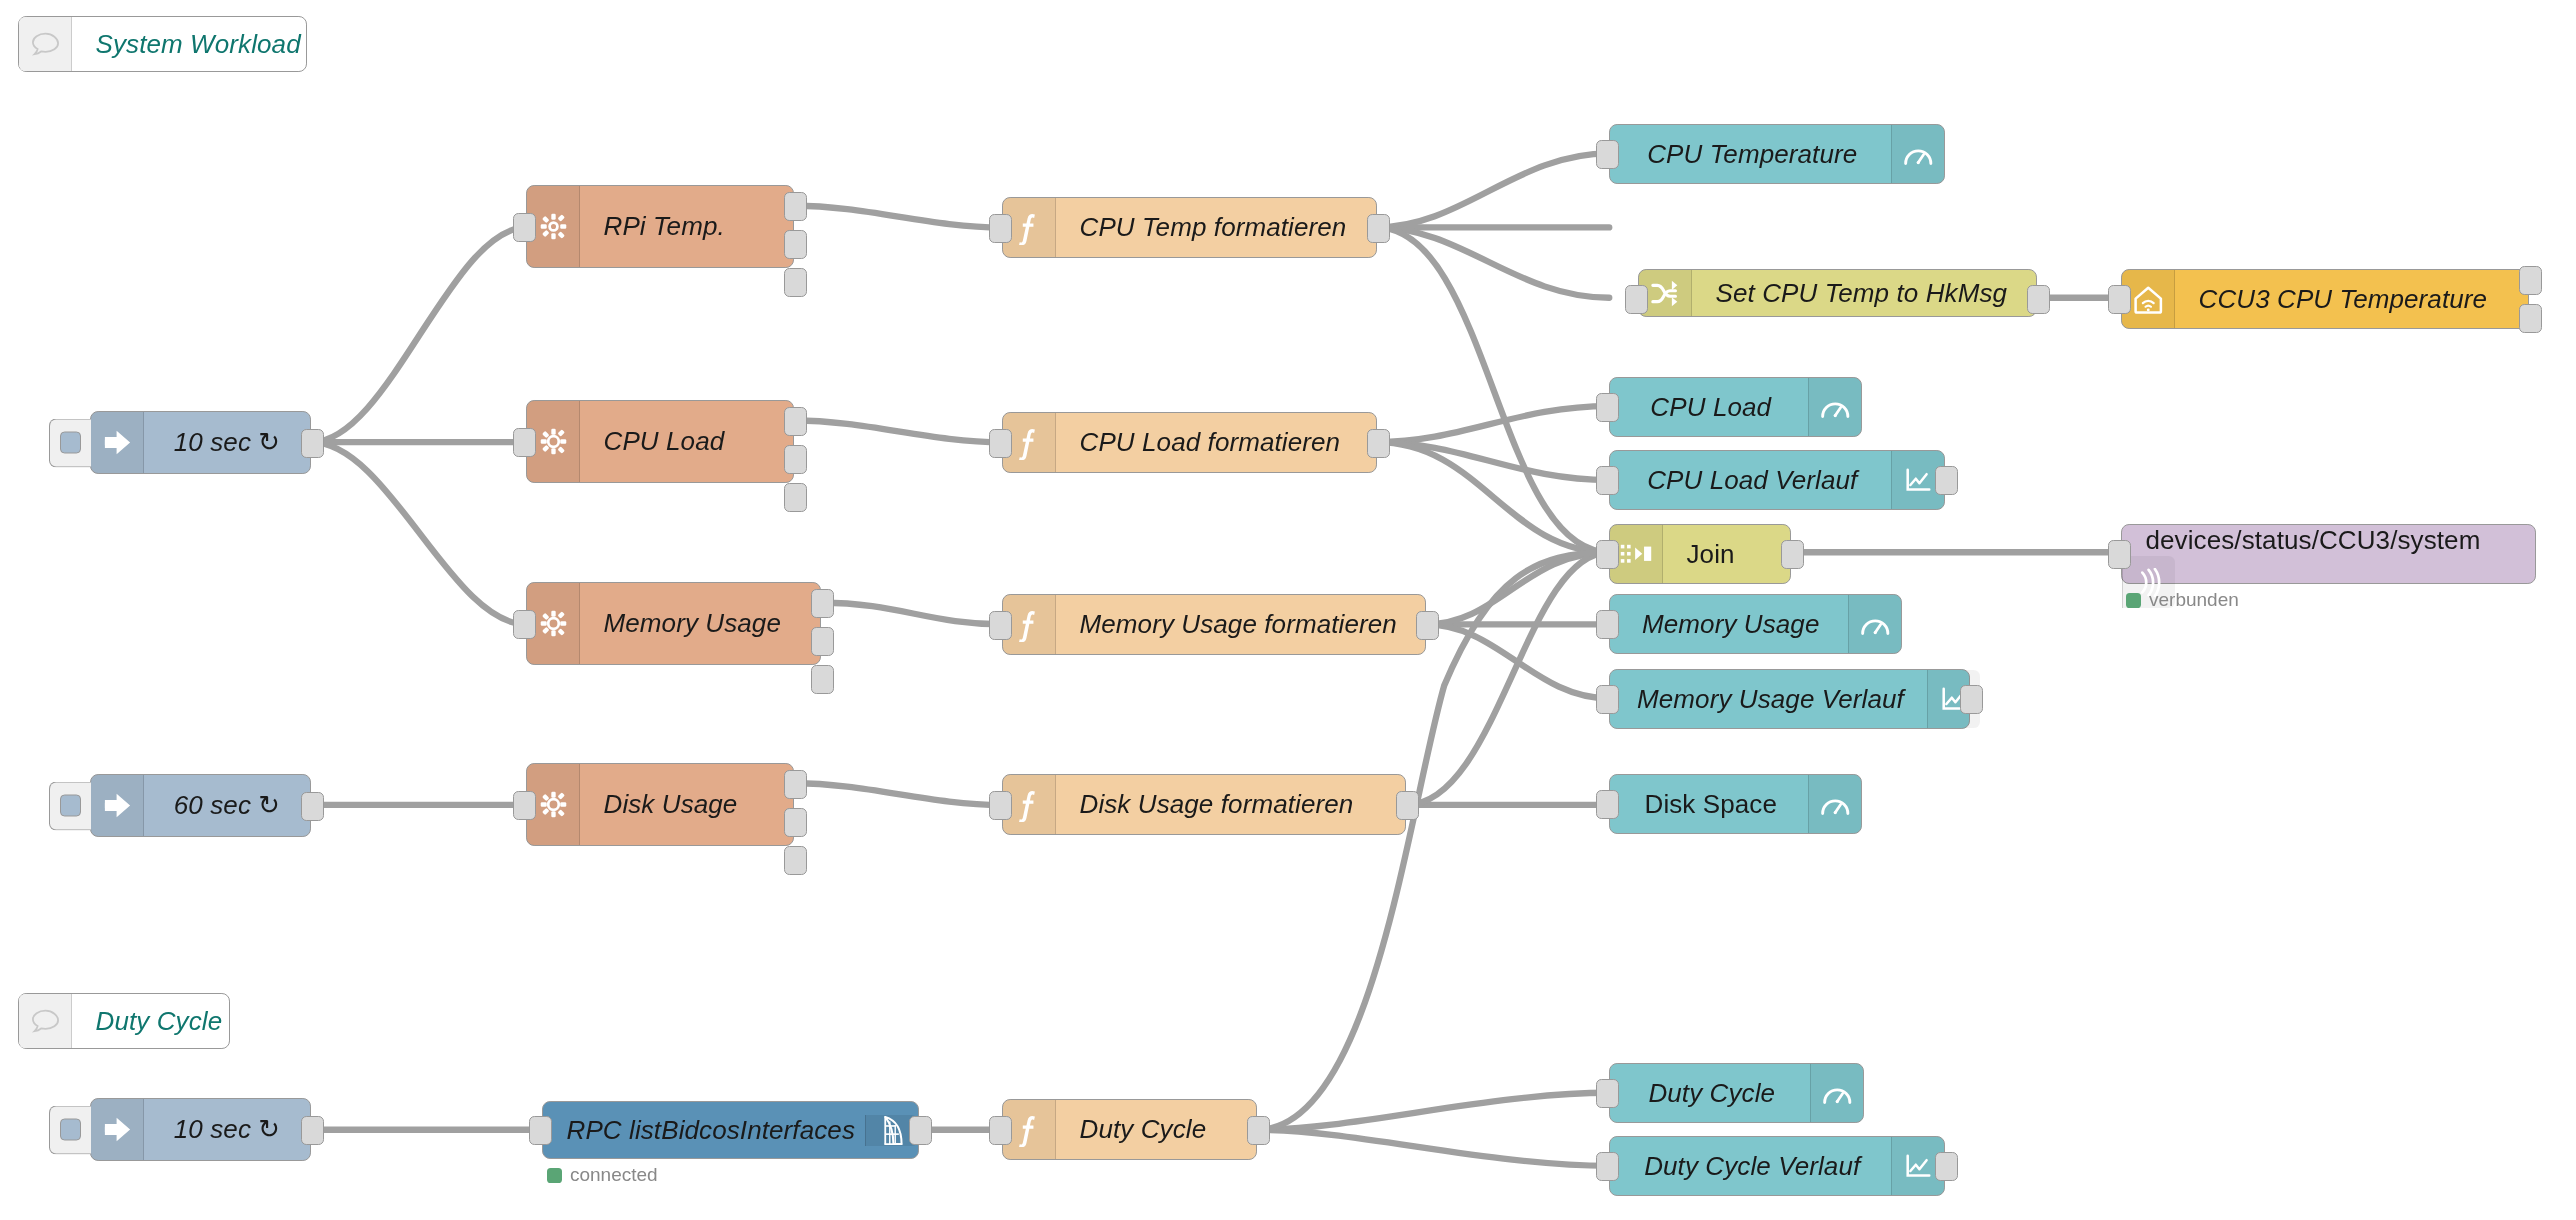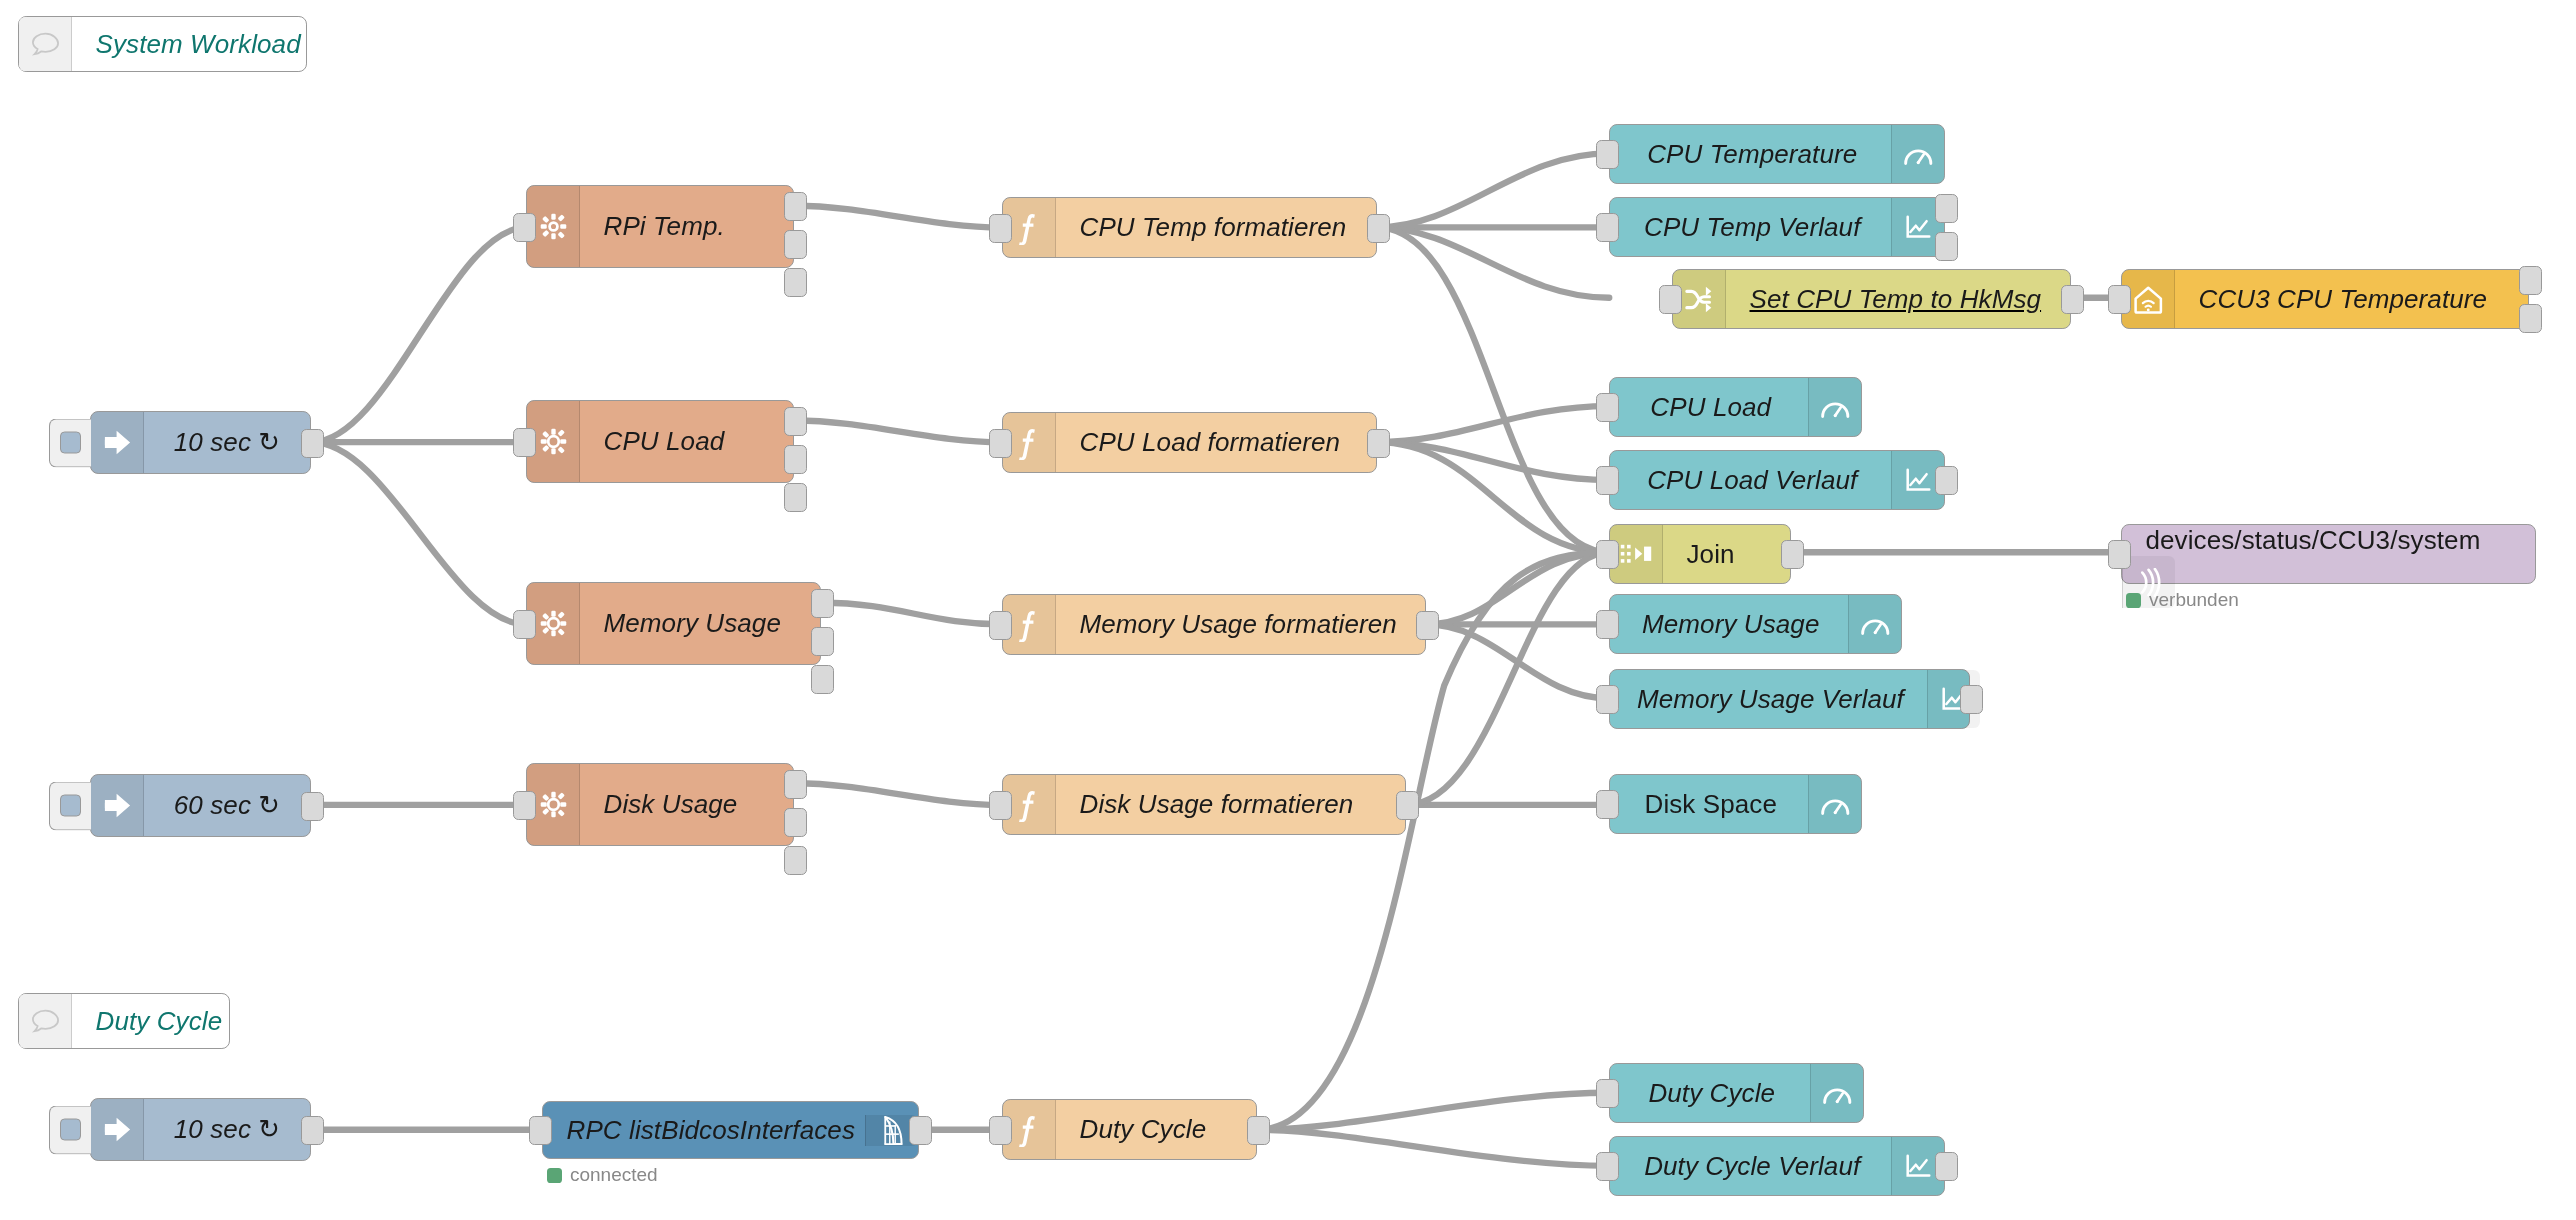--- a/index.html
+++ b/index.html
@@ -417,70 +417,58 @@
     <div class="iconbox right">
       <svg class="ico" width="32.5" height="27" viewBox="0 0 36 30">
         <path d="M4 25a14 14 0 1128 0" fill="none" stroke="#fff" stroke-width="3.2" stroke-linecap="round"></path>
         <path d="M18 24l6-9" stroke="#fff" stroke-width="3" stroke-linecap="round"></path>
         <circle cx="18" cy="24" r="1.8" fill="#fff"></circle>
       </svg>
     </div>
     <span class="port in" style="top:15.3px;"></span>
   </div>
 
-  <div class="node n-chart" style="left:1609px;top:197px;width:336px;height:60px;">
-    <div class="label rpad center" style="padding-left:27px;">CPU Temp Verlauf</div>
+
+  <div class="node n-chart" style="left:1609px;top:450px;width:336px;height:60px;">
+    <div class="label rpad center" style="padding-left:27px;">CPU Load Verlauf</div>
     <div class="iconbox right">
       <svg class="ico" width="29" height="27" viewBox="0 0 32 30">
         <path d="M4 3v22h24" fill="none" stroke="#fff" stroke-width="2.8" stroke-linecap="round"></path>
         <path d="M7 20l6-7 4 5 8-10" fill="none" stroke="#fff" stroke-width="2.8" stroke-linecap="round" stroke-linejoin="round"></path>
       </svg>
     </div>
     <span class="port in" style="top:15.3px;"></span>
-    <span class="port out" style="top:-3.6px;"></span>
-    <span class="port out" style="top:34px;"></span>
-  </div>
-
-  <div class="node n-chart" style="left:1609px;top:450px;width:336px;height:60px;">
-    <div class="label rpad center" style="padding-left:27px;">CPU Load Verlauf</div>
+    <span class="port out" style="top:15.3px;"></span>
+  </div>
+
+  <div class="node n-chart" style="left:1609px;top:669px;width:361px;height:60px;">
+    <div class="label rpad center" style="padding-left:27px;">Memory Usage Verlauf</div>
     <div class="iconbox right">
       <svg class="ico" width="29" height="27" viewBox="0 0 32 30">
         <path d="M4 3v22h24" fill="none" stroke="#fff" stroke-width="2.8" stroke-linecap="round"></path>
         <path d="M7 20l6-7 4 5 8-10" fill="none" stroke="#fff" stroke-width="2.8" stroke-linecap="round" stroke-linejoin="round"></path>
       </svg>
     </div>
     <span class="port in" style="top:15.3px;"></span>
     <span class="port out" style="top:15.3px;"></span>
   </div>
 
-  <div class="node n-chart" style="left:1609px;top:669px;width:361px;height:60px;">
-    <div class="label rpad center" style="padding-left:27px;">Memory Usage Verlauf</div>
+  <div class="node n-chart" style="left:1609px;top:1136px;width:336px;height:60px;">
+    <div class="label rpad center" style="padding-left:27px;">Duty Cycle Verlauf</div>
     <div class="iconbox right">
       <svg class="ico" width="29" height="27" viewBox="0 0 32 30">
         <path d="M4 3v22h24" fill="none" stroke="#fff" stroke-width="2.8" stroke-linecap="round"></path>
         <path d="M7 20l6-7 4 5 8-10" fill="none" stroke="#fff" stroke-width="2.8" stroke-linecap="round" stroke-linejoin="round"></path>
       </svg>
     </div>
     <span class="port in" style="top:15.3px;"></span>
     <span class="port out" style="top:15.3px;"></span>
   </div>
 
-  <div class="node n-chart" style="left:1609px;top:1136px;width:336px;height:60px;">
-    <div class="label rpad center" style="padding-left:27px;">Duty Cycle Verlauf</div>
-    <div class="iconbox right">
-      <svg class="ico" width="29" height="27" viewBox="0 0 32 30">
-        <path d="M4 3v22h24" fill="none" stroke="#fff" stroke-width="2.8" stroke-linecap="round"></path>
-        <path d="M7 20l6-7 4 5 8-10" fill="none" stroke="#fff" stroke-width="2.8" stroke-linecap="round" stroke-linejoin="round"></path>
-      </svg>
-    </div>
-    <span class="port in" style="top:15.3px;"></span>
-    <span class="port out" style="top:15.3px;"></span>
-  </div>
-
-  <div class="node n-change" style="left:1672px;top:269px;width:399px;height:60px;text-decoration:underline;">
+  <div class="node n-change" style="left:1638px;top:269px;width:399px;height:48px;">
     <div class="iconbox">
       <svg class="ico" width="31" height="29" viewBox="0 0 34 32">
         <path d="M3 7h5c3 0 5 2 7 6s4 6 7 6h6" fill="none" stroke="#fff" stroke-width="3.4" stroke-linecap="round"></path>
         <path d="M3 25h5c3 0 5-2 7-6s4-6 7-6h6" fill="none" stroke="#fff" stroke-width="3.4" stroke-linecap="round"></path>
         <path d="M24 2l6 5-6 5z" fill="#fff"></path>
         <path d="M24 20l6 5-6 5z" fill="#fff"></path>
       </svg>
     </div>
     <div class="label lpad">Set CPU Temp to HkMsg</div>
     <span class="port in" style="top:15.3px;"></span>

